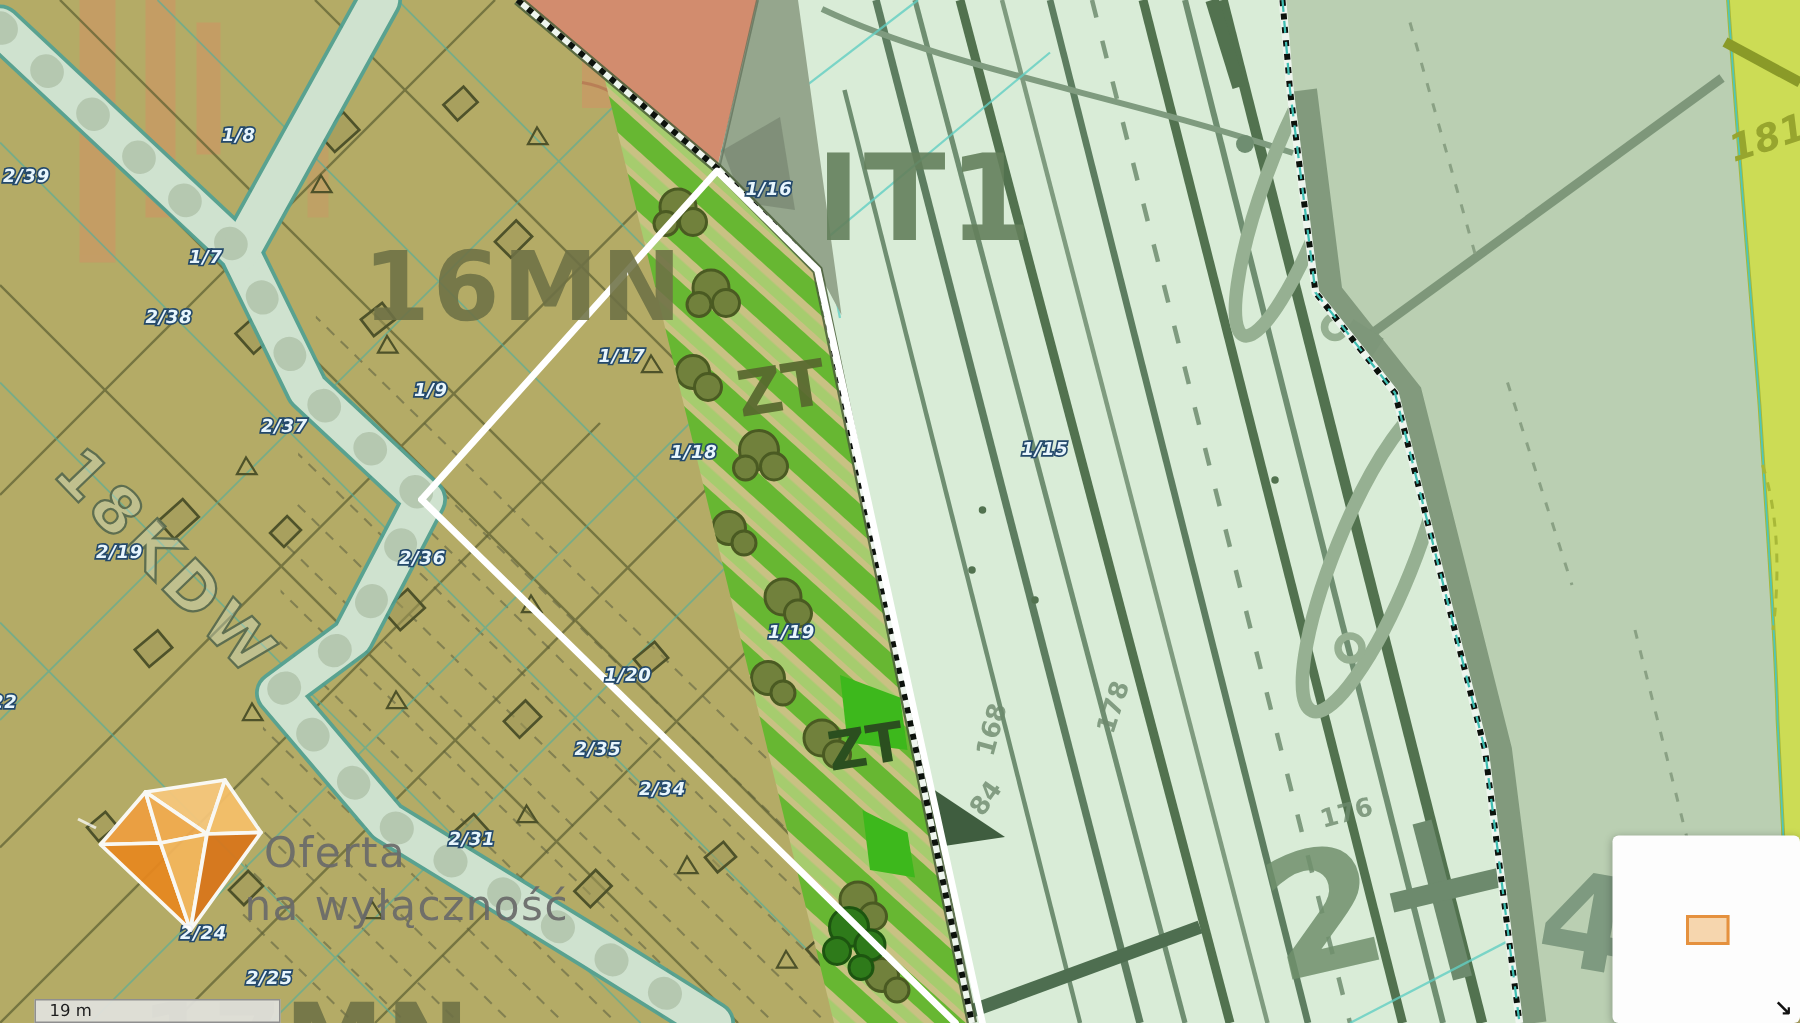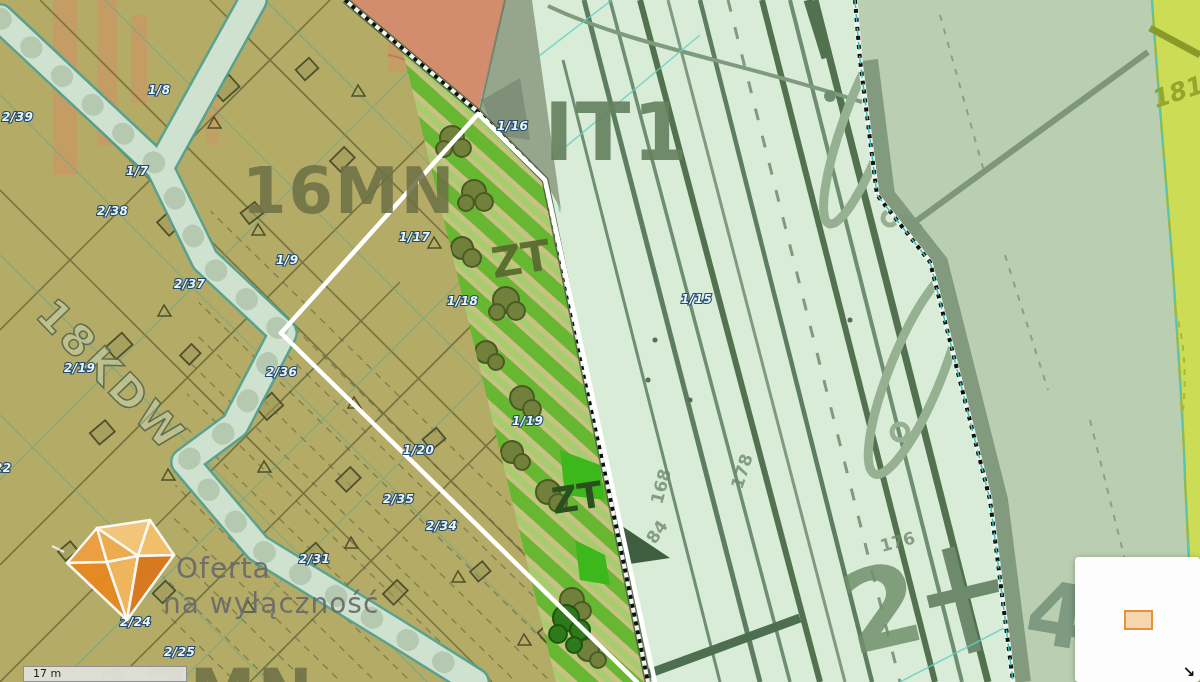--- a/index.html
+++ b/index.html
@@ -345,20 +345,20 @@
       <polygon points="107,562 138,556 127,620" fill="#f5b65c"></polygon>
       <polygon points="138,556 174,555 127,620" fill="#d9751a"></polygon>
     </g>
     <line x1="52" y1="546" x2="64" y2="552" stroke="#ffffff" stroke-width="2" opacity="0.8"></line>
     <text x="176" y="578" font-size="28" fill="#6a6a6a" letter-spacing="1">Oferta</text>
     <text x="163" y="613" font-size="28" fill="#6a6a6a" letter-spacing="1">na wyłączność</text>
   </g>
 </svg>
 
 <div id="scalebar">
-  <span>17 m</span>
+  <span>19 m</span>
 </div>
 
 <div id="minimap">
   <div class="marker"></div>
   <span class="resize">↘</span>
 </div>
 </div>
 
 </body></html>

